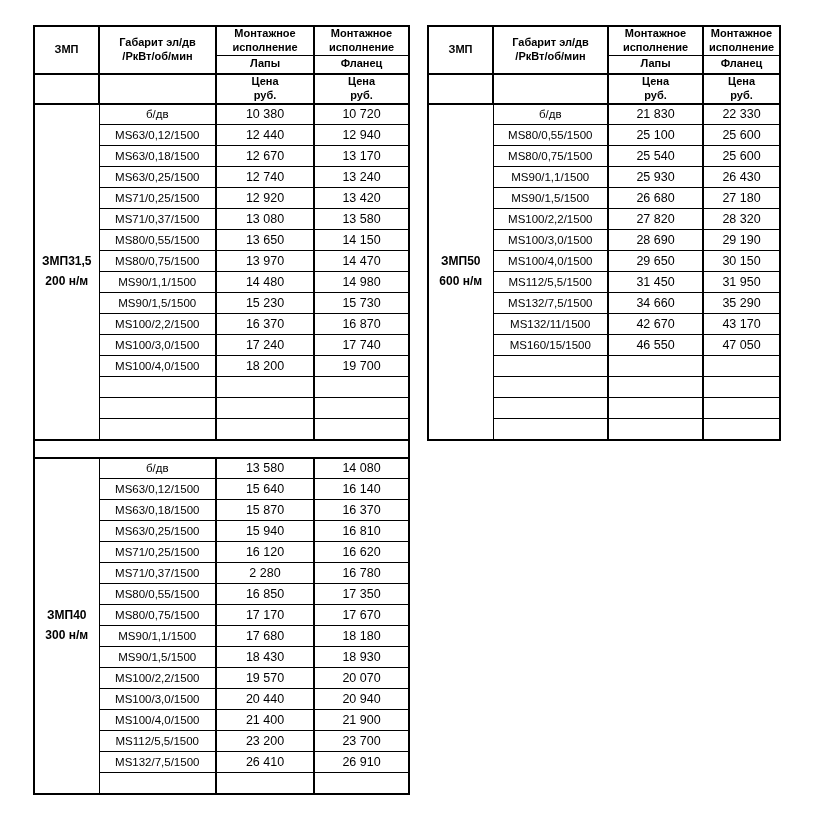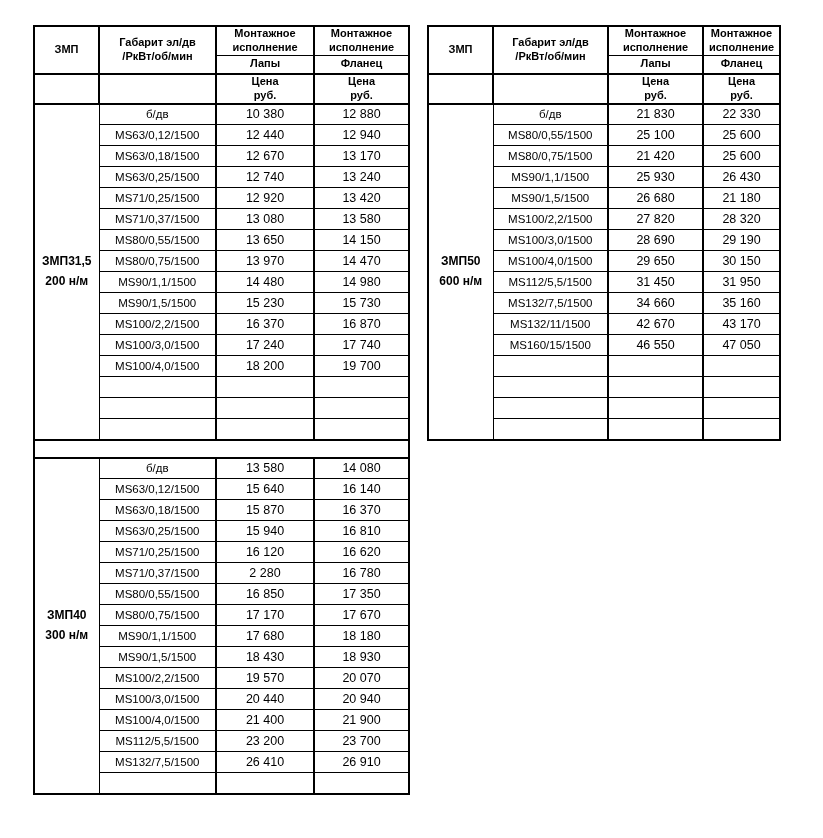--- a/index.html
+++ b/index.html
@@ -99,21 +99,21 @@
       <td class="hb thickL thickB">Цена
 руб.</td>
     </tr>
     </tbody>
       <tbody>
         <tr class="body-row">
           <td rowspan="16" class="group-cell">ЗМП31,5
 200 н/м</td>
           <td class="model-cell">б/дв</td>
           <td class="price-cell thickL">10 380</td>
-          <td class="price-cell thickL">12 880</td>
+          <td class="price-cell thickL">10 720</td>
         </tr>
         <tr class="body-row">
           <td class="model-cell">MS63/0,12/1500</td>
           <td class="price-cell thickL">12 440</td>
           <td class="price-cell thickL">12 940</td>
         </tr>
         <tr class="body-row">
           <td class="model-cell">MS63/0,18/1500</td>
           <td class="price-cell thickL">12 670</td>
           <td class="price-cell thickL">13 170</td>
@@ -313,32 +313,32 @@
           <td class="price-cell thickL">21 830</td>
           <td class="price-cell thickL">22 330</td>
         </tr>
         <tr class="body-row">
           <td class="model-cell">MS80/0,55/1500</td>
           <td class="price-cell thickL">25 100</td>
           <td class="price-cell thickL">25 600</td>
         </tr>
         <tr class="body-row">
           <td class="model-cell">MS80/0,75/1500</td>
-          <td class="price-cell thickL">21 420</td>
+          <td class="price-cell thickL">25 540</td>
           <td class="price-cell thickL">25 600</td>
         </tr>
         <tr class="body-row">
           <td class="model-cell">MS90/1,1/1500</td>
           <td class="price-cell thickL">25 930</td>
           <td class="price-cell thickL">26 430</td>
         </tr>
         <tr class="body-row">
           <td class="model-cell">MS90/1,5/1500</td>
           <td class="price-cell thickL">26 680</td>
-          <td class="price-cell thickL">21 180</td>
+          <td class="price-cell thickL">27 180</td>
         </tr>
         <tr class="body-row">
           <td class="model-cell">MS100/2,2/1500</td>
           <td class="price-cell thickL">27 820</td>
           <td class="price-cell thickL">28 320</td>
         </tr>
         <tr class="body-row">
           <td class="model-cell">MS100/3,0/1500</td>
           <td class="price-cell thickL">28 690</td>
           <td class="price-cell thickL">29 190</td>
@@ -349,21 +349,21 @@
           <td class="price-cell thickL">30 150</td>
         </tr>
         <tr class="body-row">
           <td class="model-cell">MS112/5,5/1500</td>
           <td class="price-cell thickL">31 450</td>
           <td class="price-cell thickL">31 950</td>
         </tr>
         <tr class="body-row">
           <td class="model-cell">MS132/7,5/1500</td>
           <td class="price-cell thickL">34 660</td>
-          <td class="price-cell thickL">35 160</td>
+          <td class="price-cell thickL">35 290</td>
         </tr>
         <tr class="body-row">
           <td class="model-cell">MS132/11/1500</td>
           <td class="price-cell thickL">42 670</td>
           <td class="price-cell thickL">43 170</td>
         </tr>
         <tr class="body-row">
           <td class="model-cell">MS160/15/1500</td>
           <td class="price-cell thickL">46 550</td>
           <td class="price-cell thickL">47 050</td>

